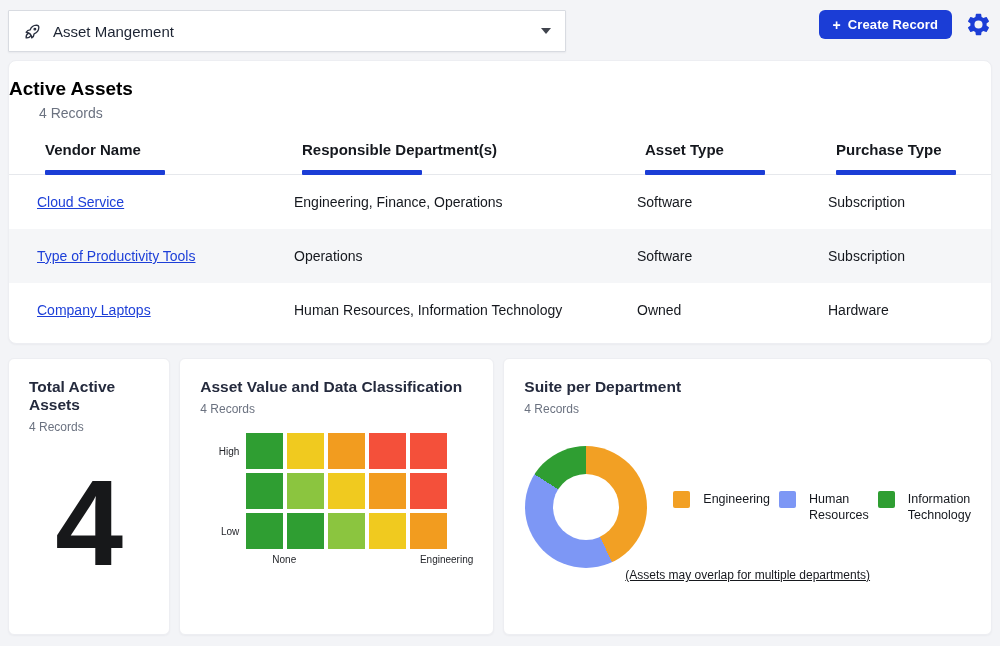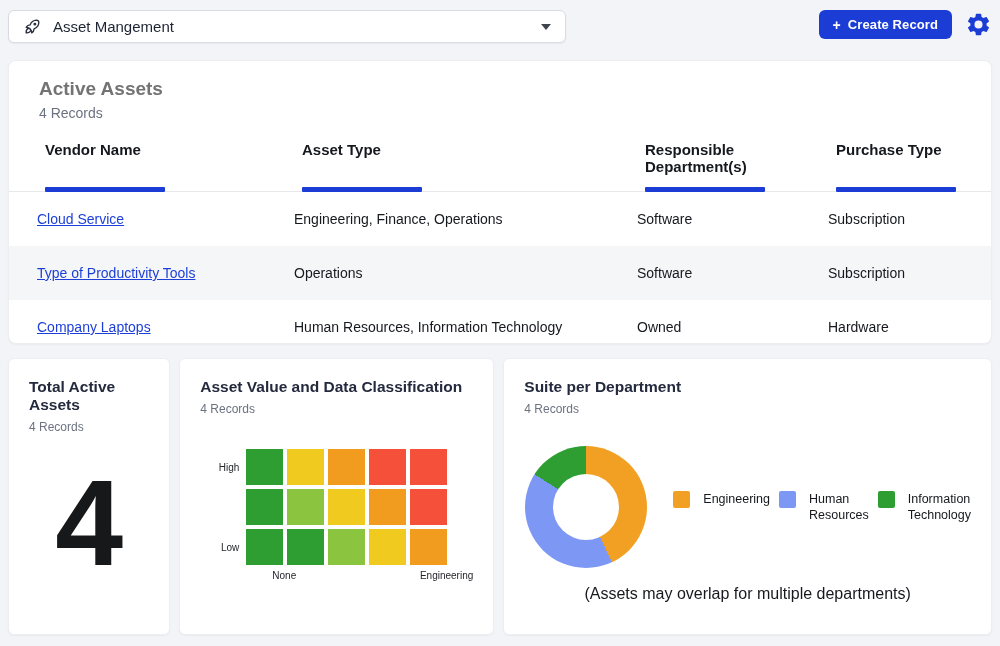--- a/index.html
+++ b/index.html
@@ -10,22 +10,22 @@
     color:#15181e;
     overflow:hidden;
   }
 
   
   .topbar{
     height:52px; padding:10px 8px 0 8px;
     display:flex; justify-content:space-between; align-items:flex-start;
   }
   .app-select{
-    width:558px; height:33px; background:#fff;
-    border:1px solid #d8dbe1; border-radius:6px;
+    width:558px; height:42px; background:#fff;
+    border:1px solid #d8dbe1; border-radius:1px;
     display:flex; align-items:center; gap:11px; padding:12px 14px;
     box-shadow:0 1px 2px rgba(16,24,40,.05); cursor:pointer;
   }
   .app-select .label{ font-size:15px; font-weight:500; color:#1d2433; }
   .caret{ margin-left:auto; width:0; height:0;
     border-left:5px solid transparent; border-right:5px solid transparent;
     border-top:6px solid #40444d; }
   .top-right{ display:flex; align-items:center; gap:13px; }
   .btn-create{
     height:29px; padding:0 14px; border:none; border-radius:6px;
@@ -36,21 +36,21 @@
   .btn-create .plus{ font-size:14px; font-weight:600; }
 
   
   .panel{
     margin:8px 8px 0 8px; height:284px;
     background:#fff; border-radius:8px;
     border:1px solid #edeef2;
     box-shadow:0 1px 2px rgba(16,24,40,.04);
     padding-top:17px; overflow:hidden;
   }
-  .panel-title{ margin-left:30px; font-size:19px; font-weight:600; color:#737373; }
+  .panel-title{ font-size:19px; font-weight:600; color:#000000; }
   .panel-sub{ margin-left:30px; margin-top:5px; font-size:14px; color:#6b7280; }
   .tgrid{ display:grid; grid-template-columns:257px 343px 191px 1fr; padding-left:28px; }
   .thead{ margin-top:12px; border-bottom:1px solid #e6e8ec; }
   .th{ position:relative; padding:8px 0 16px 0; font-size:15px; font-weight:600; color:#15181e;margin-left:8px; }
   .th-bar{ position:absolute; left:0; bottom:-1px; width:120px; height:5px;
     background:#1b3dd6; border-radius:1px; }
   .trow{ height:54px; align-items:center; font-size:14px; color:#15181e; }
   .trow.alt{ background:#f5f6f8; }
   .vlink{ color:#1d3fd8; text-decoration:underline; cursor:pointer; }
 
@@ -62,37 +62,37 @@
     padding:19px 20px; position:relative;
   }
   .card-title{ font-size:15.5px; font-weight:600; color:#242a3d; }
   .card-sub{ margin-top:6px; font-size:12px; color:#6b7280; }
   .big-number{
     margin-top:28px; text-align:center;
     font-size:122px; font-weight:700; line-height:1; color:#17181a;
   }
 
   
-  .hm-wrap{ margin-top:33px; display:flex; }
+  .hm-wrap{ margin-top:17px; display:flex; }
   .hm-ylabels{ width:46px; display:flex; flex-direction:column; gap:4px; }
   .hm-ylabels div{ height:36px; display:flex; align-items:center;
     justify-content:flex-end; padding-right:7px; font-size:10px; color:#24262b; }
   .hm-grid{ display:grid; grid-template-columns:repeat(5,37px); grid-auto-rows:36px; gap:4px; }
   .hm-xlabels{ margin-left:72px; width:201px; margin-top:5px;
     display:flex; justify-content:space-between; font-size:10px; color:#24262b; }
 
   
   .donut-row{ margin-top:30px; display:flex; align-items:center; gap:26px; padding-left:1px; }
   .donut{ width:122px; height:122px; border-radius:50%; position:relative; flex-shrink:0; }
   .donut-hole{ position:absolute; inset:28px; background:#fff; border-radius:50%; }
   .legend{ display:flex; flex-direction:row; gap:9px; }
   .legend-item{ display:flex; gap:13px; align-items:flex-start; }
   .legend-swatch{ width:17px; height:17px; border-radius:2px; flex-shrink:0; }
   .legend-label{ font-size:12.5px; line-height:1.3; color:#15181e; max-width:112px; }
-  .donut-caption{ margin-top:17px; text-align:center; font-size:16px; color:#17191e; }
+  .donut-caption{ text-align:center; font-size:12px; color:#17191e;text-decoration:underline; }
 
   svg{ display:block; }
 </style>
 </head>
 <body>
 
 <div class="topbar">
   <div class="app-select">
     <span>
       <svg width="19" height="19" viewBox="0 0 24 24" fill="none" stroke="#2a3040" stroke-width="1.7" stroke-linecap="round" stroke-linejoin="round">
@@ -120,25 +120,25 @@
 <div class="panel">
   <div class="panel-title">Active Assets</div>
   <div class="panel-sub">4 Records</div>
 
   <div class="tgrid thead">
     <div class="th">
       <span>Vendor Name</span>
       <div class="th-bar"></div>
     </div>
     <div class="th">
+      <span>Responsible Department(s)</span>
+      <div class="th-bar"></div>
+    </div>
+    <div class="th">
       <span>Asset Type</span>
-      <div class="th-bar"></div>
-    </div>
-    <div class="th">
-      <span>Responsible Department(s)</span>
       <div class="th-bar"></div>
     </div>
     <div class="th">
       <span>Purchase Type</span>
       <div class="th-bar"></div>
     </div>
   </div>
 
   <div class="tgrid trow">
     <div><a class="vlink">Cloud Service</a></div>

